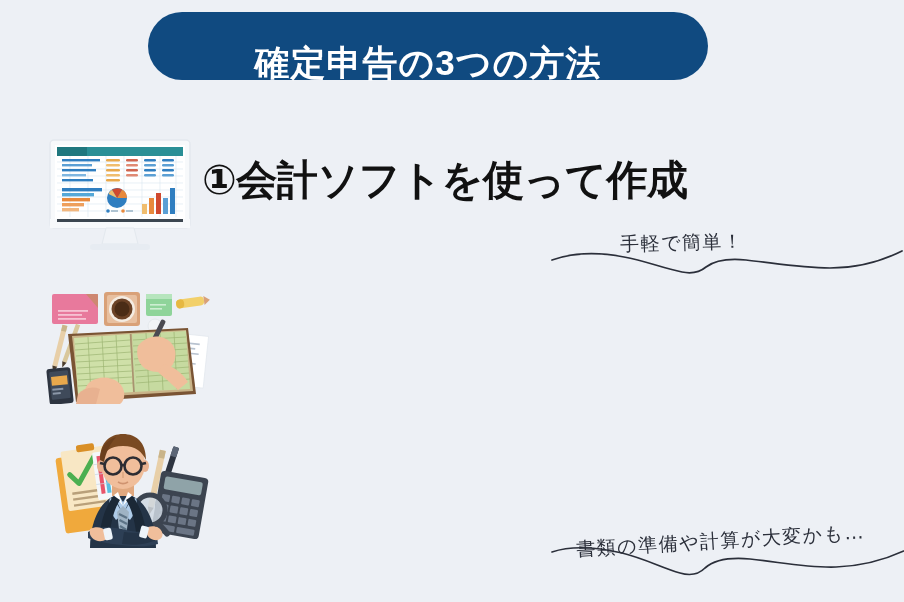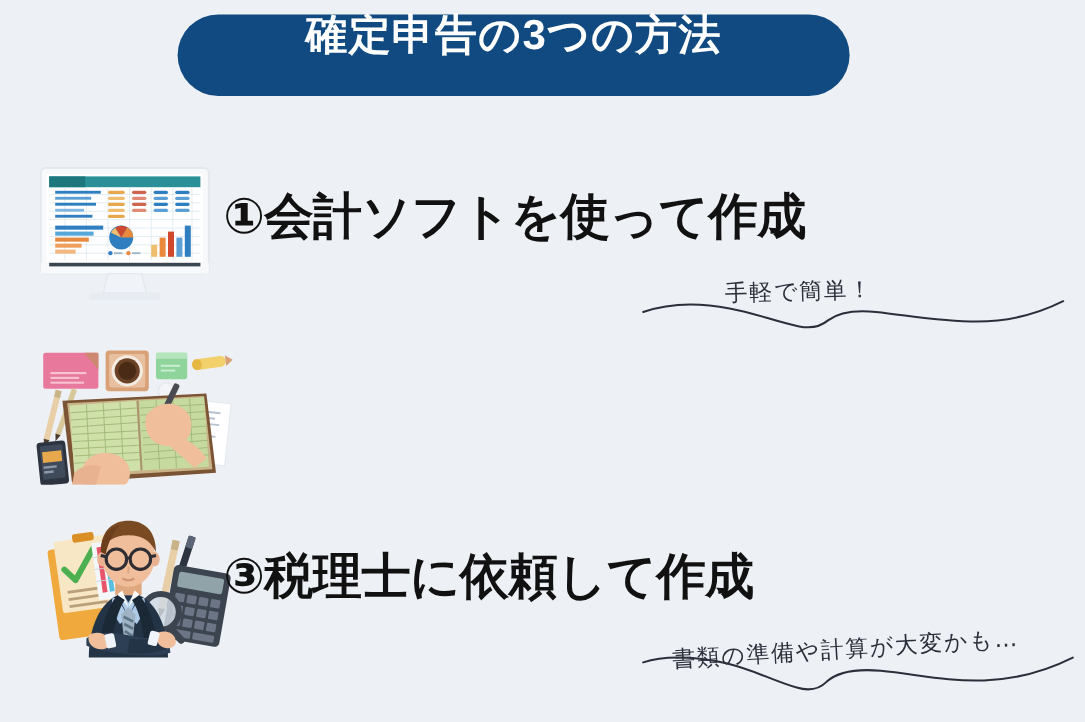--- a/index.html
+++ b/index.html
@@ -16,35 +16,35 @@
     position:relative;
   }
 
   
   #title-pill {
     position:absolute;
     left:148px; top:12px;
     width:560px; height:68px;
     background:#104a80;
     border-radius:34px;
-    display:flex; align-items:flex-start; justify-content:center;
+    display:flex; align-items:flex-end; justify-content:center;
   }
   #title-text {
     color:#ffffff;
     font-size:35px;
     font-weight:bold;
     letter-spacing:1px;
     white-space:nowrap;
     line-height:1;
   }
 
   
   .row {
     position:absolute;
-    left:0; width:716px; height:140px;text-decoration:underline;
+    left:16px; width:716px; height:140px;text-decoration:underline;
   }
   #row-1 { top:118px; }
   #row-2 { top:272px; }
   #row-3 { top:418px; }
 
   .icon-box {
     position:absolute;
     left:14px; top:8px;
     width:170px; height:124px;
   }
@@ -446,15 +446,14 @@
         <line x1="83.5" y1="37" x2="86.5" y2="37"></line>
         <line x1="66.5" y1="36" x2="62" y2="35"></line>
         <line x1="103.5" y1="36" x2="108" y2="35"></line>
       </g>
 
       <path d="M85 44 L85 50" stroke="#dba882" stroke-width="1.6"></path>
       <path d="M80 54 C83 56 87 56 90 54" stroke="#cf9370" stroke-width="1.6" fill="none"></path>
     </svg>
   </div>
 
-  <div class="row-label">③税理士に依頼して作成</div>
 
 </div>
 
 </body></html>

